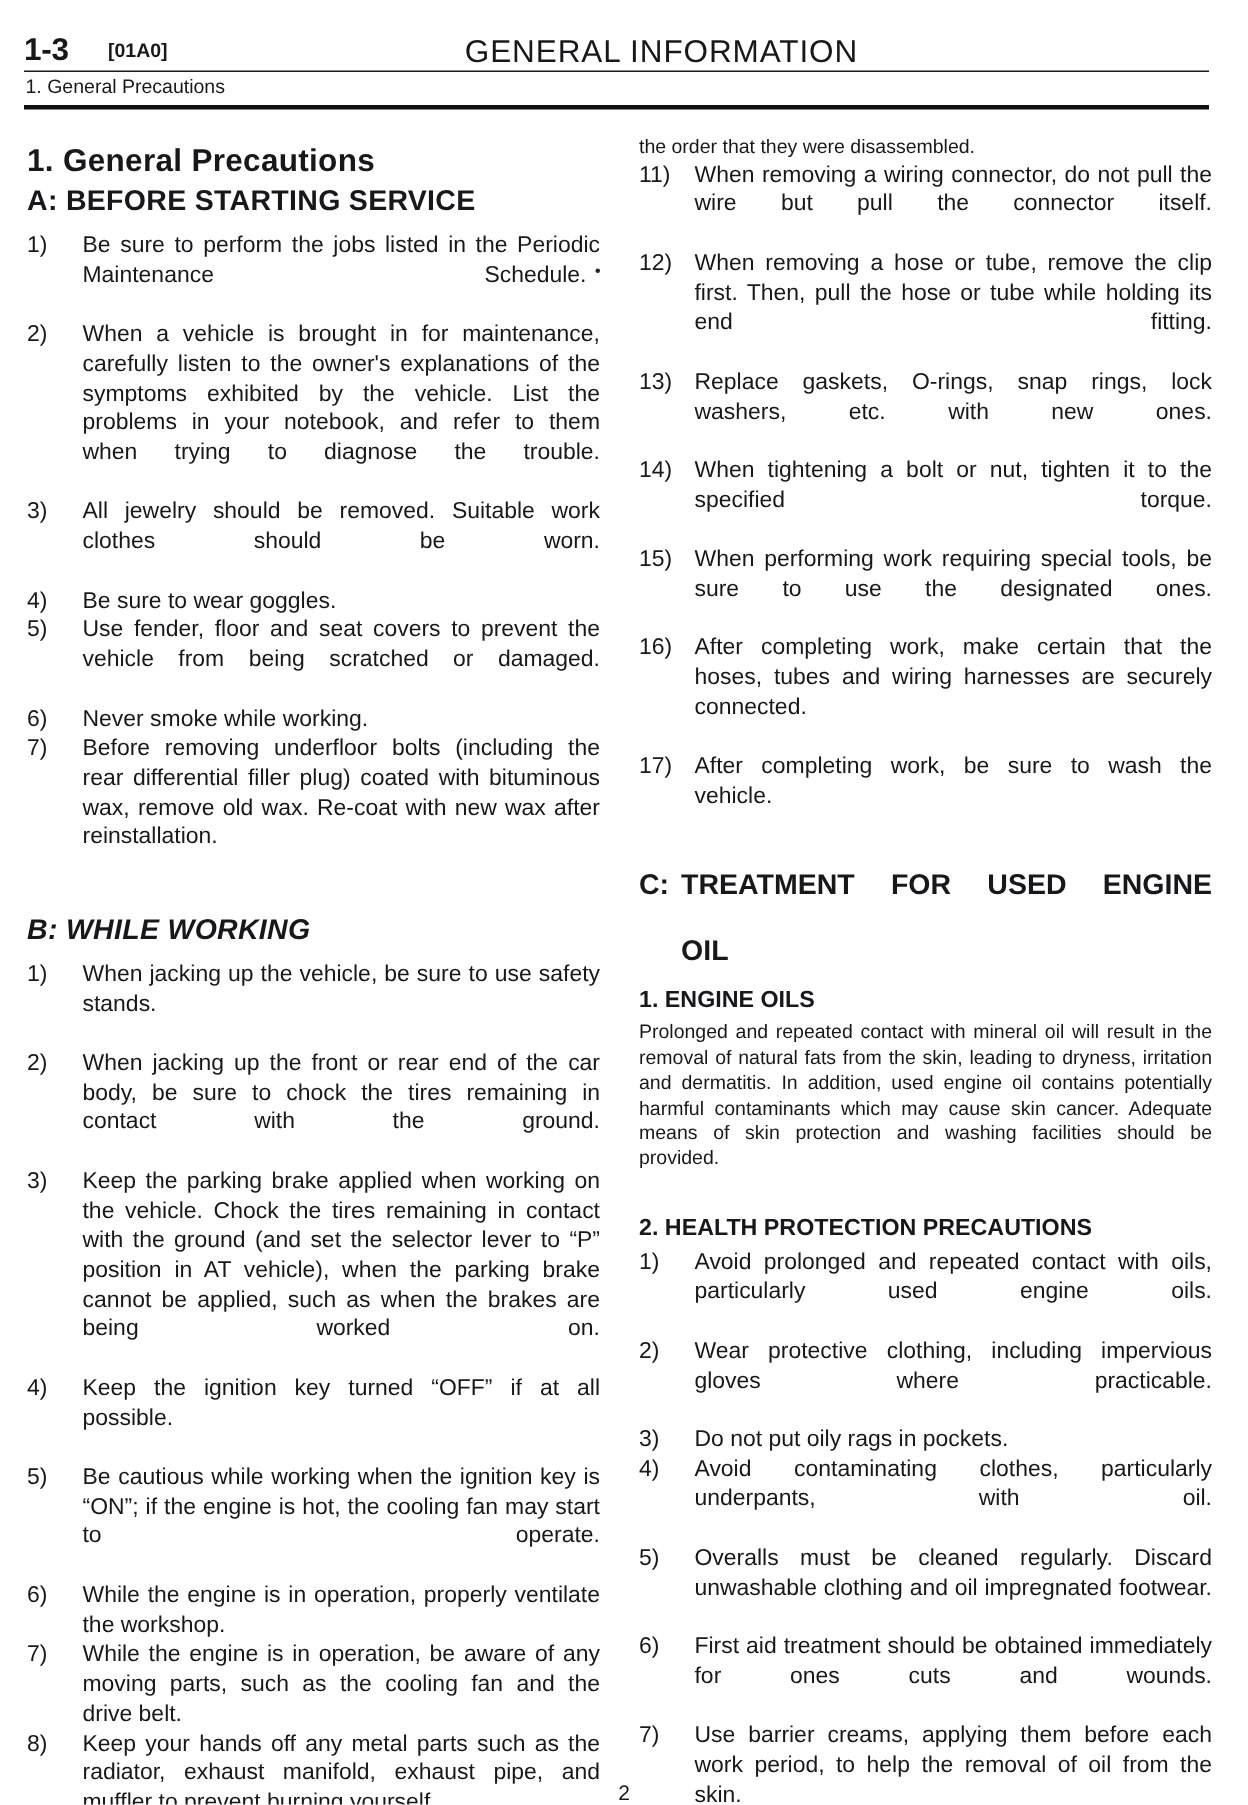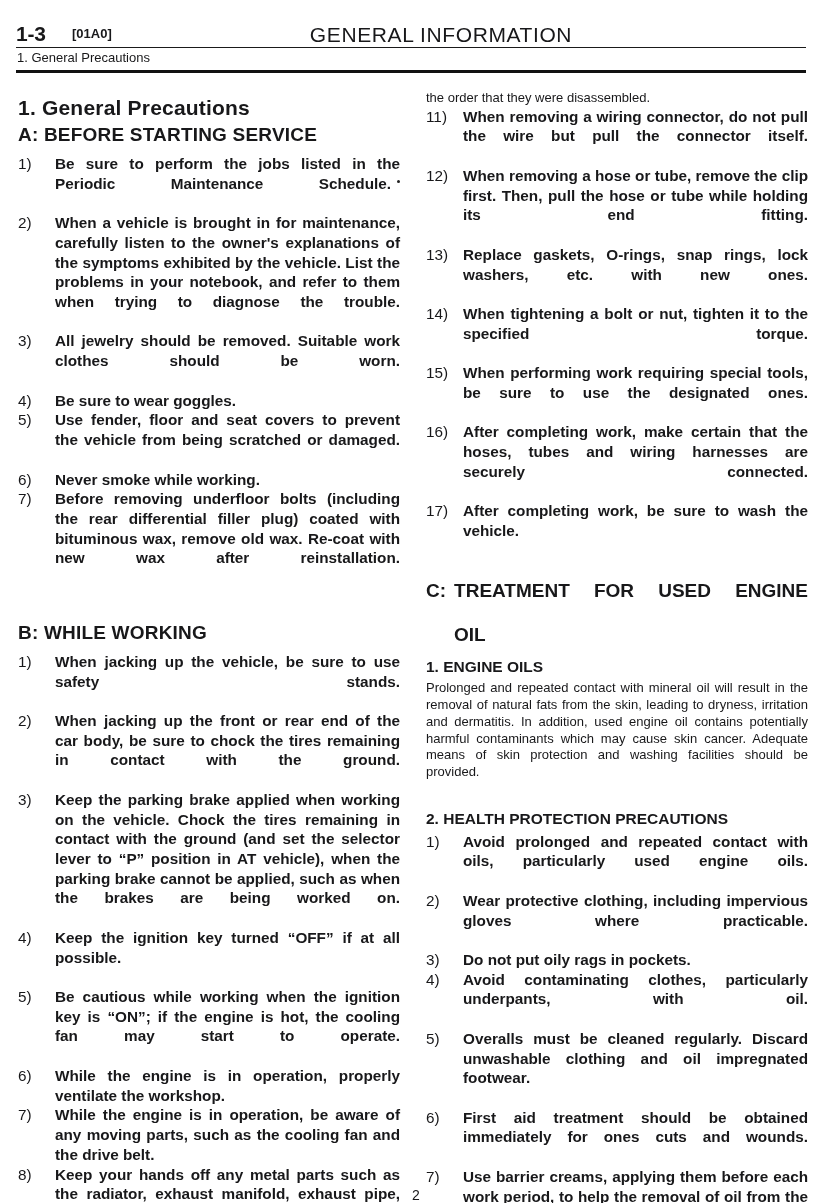--- a/index.html
+++ b/index.html
@@ -95,21 +95,22 @@
     margin: 6px 0 2px 0;
     letter-spacing: 0.2px;
   }
   h2.sub {
     font-size: 19px;
     font-weight: bold;
     margin: 4px 0 8px 0;
     letter-spacing: 0.2px;
   }
   h2.sub.spaced {
-    margin-top: 34px;
+    margin-top: 22px;
+    font-style: italic;
   }
   h3.num {
     font-size: 15.5px;
     font-weight: bold;
     margin: 12px 0 4px 0;
   }
 
   .hang {
     font-size: 15.3px;
     line-height: 1.29;
@@ -119,21 +120,20 @@
     gap: 11px;
   }
   .hang .mk {
     flex: 0 0 auto;
     min-width: 26px;
     white-space: nowrap;
   }
   .hang .tx {
     flex: 1 1 auto;
     text-align: justify;
-    font-weight: bold;
   }
   .hang .tx::after {
     content: "";
     display: inline-block;
     width: 100%;
   }
   .para {
     font-size: 13px;
     line-height: 1.29;
     margin: 0;

